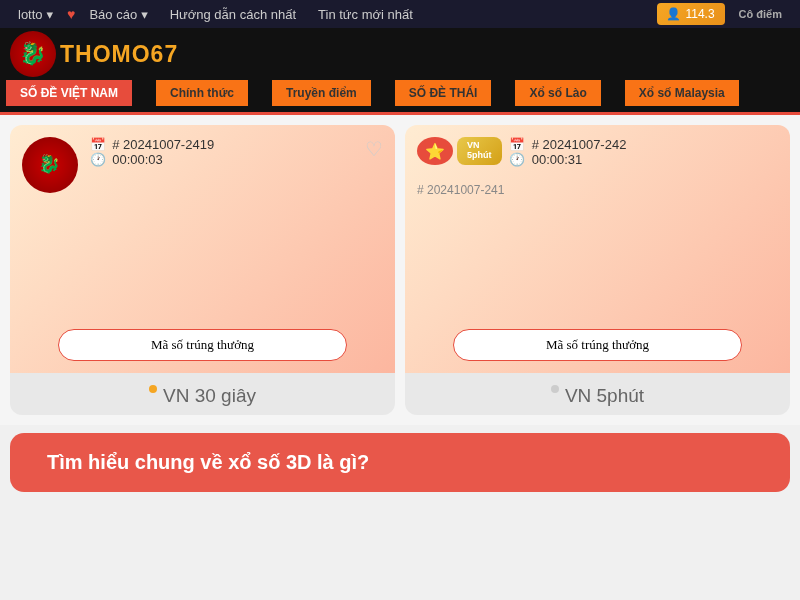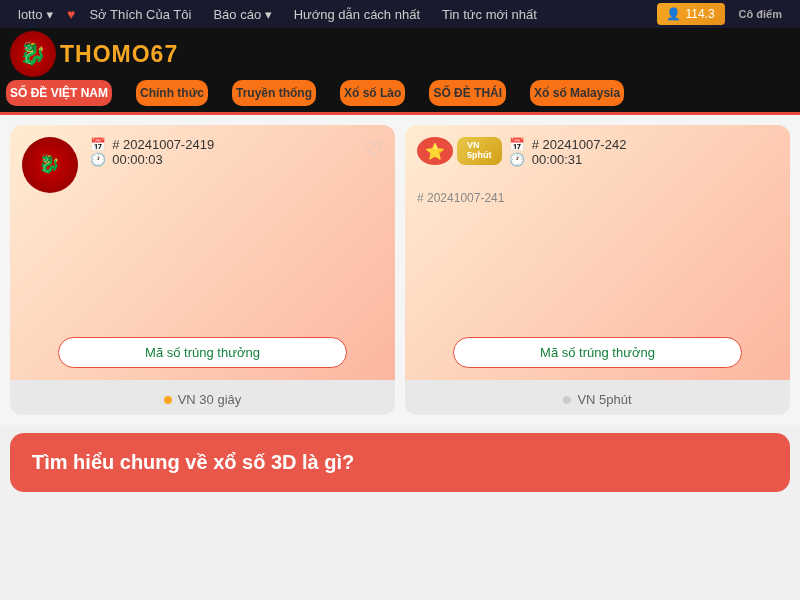--- a/index.html
+++ b/index.html
@@ -85,22 +85,22 @@
     
     .tabs-bar {
       background: #111;
       display: flex;
       align-items: center;
       padding: 0 6px 6px 6px;
       gap: 4px;
       border-bottom: 3px solid #e74c3c;
     }
     .tab {
-      padding: 6px 4px;
-      border-radius: 10px;
+      padding: 6px 14px;
+      border-radius: 0;
       font-size: 12px;
       font-weight: bold;
       cursor: pointer;
       white-space: nowrap;
       border: none;
     }
     .tab-active {
       background: #e74c3c;
       color: #fff;
     }
@@ -169,41 +169,41 @@
       cursor: pointer;
     }
     .card-info-row {
       display: flex;
       align-items: center;
       gap: 6px;
       font-size: 13px;
       color: #333;
     }
     .card-info-icon { color: #888; font-size: 13px; }
-    .prev-draw { color: #888; font-size: 12px; margin-top: 16px; }
+    .prev-draw { color: #888; font-size: 12px; margin-top: 8px; }
     .prize-btn {
       background: #fff;
       border: 1.5px solid #e74c3c;
-      color: #15803d;
+      color: #000000;
       border-radius: 20px;
       padding: 7px 18px;
       font-size: 13px;
       cursor: pointer;
       font-weight: 500;
       margin-top: auto;
       align-self: center;
       width: 80%;
+      font-family: Liberation Serif, serif;
     }
     .card-footer {
       text-align: center;
-      font-size: 13px;
+      font-size: 19px;
       color: #666;
       padding: 6px 0 2px 0;
       display: flex;
-      align-items: center;
       justify-content: center;
       gap: 6px;
     }
     .dot {
       width: 8px;
       height: 8px;
       border-radius: 50%;
       display: inline-block;
     }
     .dot-orange { background: #f5a623; }
@@ -235,34 +235,32 @@
     .info-banner {
       background: #e8574a;
       border-radius: 14px;
       margin: 8px 10px;
       padding: 18px 22px;
     }
     .info-banner-text {
       color: #fff;
       font-size: 20px;
       font-weight: bold;
+      margin-left: 15px;
     }
   </style>
 </head>
 <body>
 
 <nav class="top-nav">
   <div class="top-nav-item">
     <span>lotto</span>
     <span>▾</span>
   </div>
   <span class="heart-icon">♥</span>
-  <div class="top-nav-item">
-    <span>Sở Thích Của Tôi</span>
-  </div>
   <div class="top-nav-item">
     <span>Báo cáo</span>
     <span>▾</span>
   </div>
   <div class="top-nav-item">
     <span>Hướng dẫn cách nhất</span>
   </div>
   <div class="top-nav-item">
     <span>Tin tức mới nhất</span>
   </div>
@@ -287,27 +285,27 @@
 </div>
 
 <div class="tabs-bar">
   <button class="tab tab-active">
     <span>SỐ ĐỀ VIỆT NAM</span>
   </button>
   <button class="tab tab-white">
     <span>Chính thức</span>
   </button>
   <button class="tab tab-white">
-    <span>Truyền thống</span>
+    <span>Truyền điểm</span>
+  </button>
+  <button class="tab tab-white">
+    <span>SỐ ĐÈ THÁI</span>
   </button>
   <button class="tab tab-white">
     <span>Xổ số Lào</span>
-  </button>
-  <button class="tab tab-white">
-    <span>SỐ ĐÈ THÁI</span>
   </button>
   <button class="tab tab-white">
     <span>Xổ số Malaysia</span>
   </button>
 </div>
 
 <div class="main-content">
 
   <div class="card-wrapper">
     <div class="card-body">

